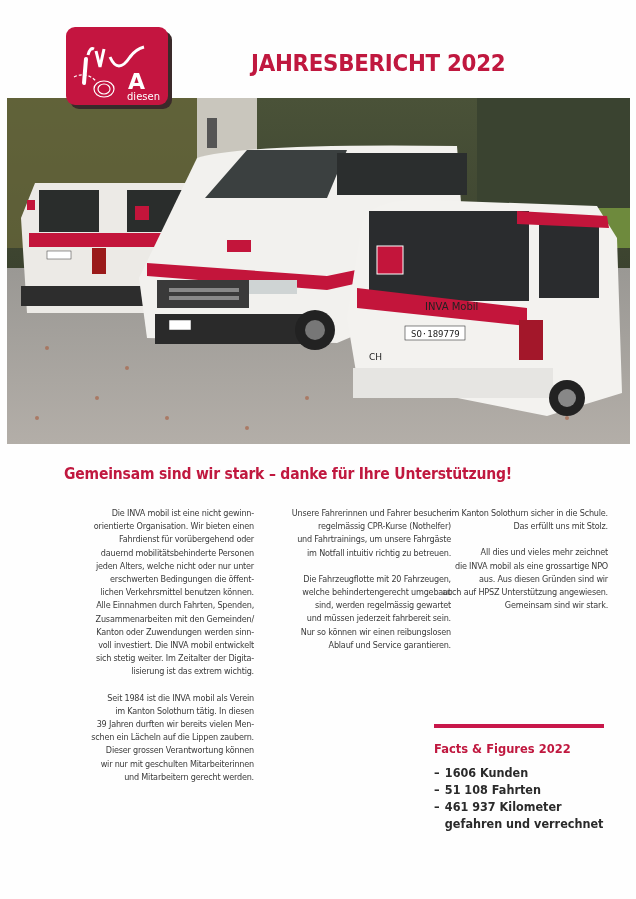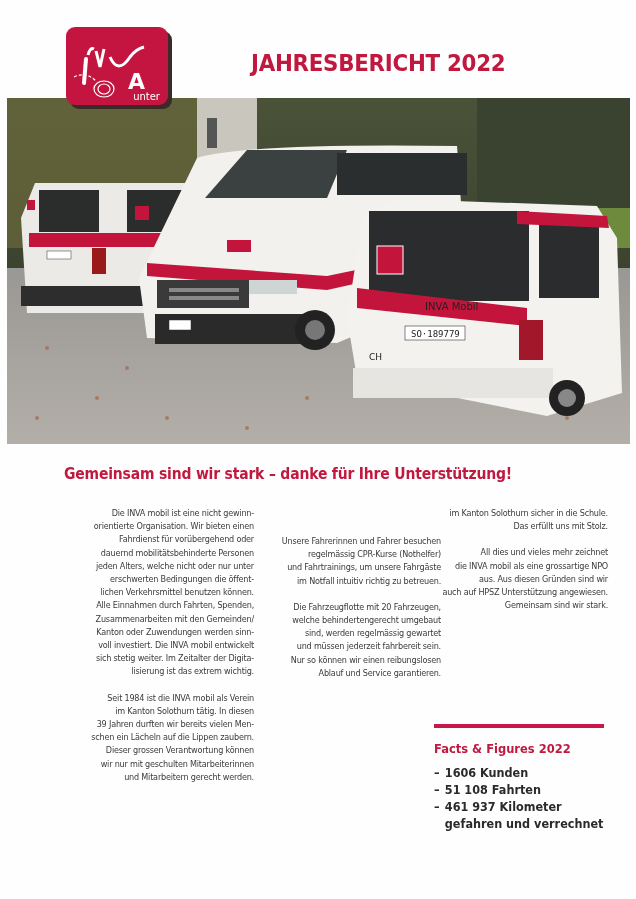--- a/index.html
+++ b/index.html
@@ -7,21 +7,21 @@
     .logo { position:absolute; left:66px; top:27px; width:102px; height:78px; border-radius:9px; background:#c41540; box-shadow:4px 4px 0 #3a2a2a; z-index:5; overflow:hidden; }
     .logo svg { position:absolute; left:0; top:0; }
     .logo .mobil { position:absolute; right:8px; bottom:3px; color:#fff; font-size:10px; font-family:"DejaVu Sans", sans-serif; }
     .title { position:absolute; left:251px; top:50px; font-family:"DejaVu Sans", sans-serif; font-weight:bold; font-size:23px; color:#c0183f; letter-spacing:-0.3px; transform:scaleX(0.93); transform-origin:left; }
     .photo { position:absolute; left:7px; top:98px; width:623px; height:346px; overflow:hidden; background:#555; }
     .photo svg { display:block; }
     .headline { position:absolute; left:64px; top:465px; font-family:"DejaVu Sans", sans-serif; font-weight:bold; font-size:15.5px; color:#c0183f; white-space:nowrap; transform:scaleX(0.9); transform-origin:left; letter-spacing:-0.2px; }
     .col { position:absolute; top:507px; width:190px; font-family:"DejaVu Sans", sans-serif; font-size:8.1px; line-height:13.2px; color:#3a3a3a; letter-spacing:-0.2px;text-align:right; }
     .col p { margin:0 0 13px 0; white-space:pre-line; }
     .col1 { left:64px; }
-    .col2 { left:251px;margin-top:28px; }
+    .col2 { left:261px; }
     .col3 { left:418px; }
     .facts-bar { position:absolute; left:434px; top:724px; width:170px; height:4px; background:#c8174a; }
     .facts-title { position:absolute; left:434px; top:741px; font-family:"DejaVu Sans", sans-serif; font-weight:bold; font-size:12.5px; color:#c0183f; transform:scaleX(0.92); transform-origin:left; white-space:nowrap; }
     .facts-list { position:absolute; left:434px; top:764px; font-family:"DejaVu Sans", sans-serif; font-weight:bold; font-size:12.5px; line-height:17px; color:#2a2a2a; transform:scaleX(0.9); transform-origin:left; white-space:nowrap; }
     .facts-list div { display:flex; }
     .facts-list .dash { width:12px; }
   </style>
 </head>
 <body>
 
@@ -29,21 +29,21 @@
   <svg width="102" height="78" viewBox="0 0 102 78">
     <path d="M22 28 q2 -8 6 -6" stroke="#fff" stroke-width="3" fill="none"></path>
     <path d="M20 32 L18 56" stroke="#fff" stroke-width="4" fill="none" stroke-linecap="round"></path>
     <path d="M30 24 L34 40 L38 22" stroke="#fff" stroke-width="3" fill="none"></path>
     <path d="M44 30 q8 18 20 0 q6 -8 14 -10" stroke="#fff" stroke-width="3" fill="none"></path>
     <ellipse cx="38" cy="62" rx="10" ry="8" stroke="#fff" stroke-width="1.2" fill="none"></ellipse>
     <ellipse cx="38" cy="62" rx="6" ry="5" stroke="#fff" stroke-width="1.2" fill="none"></ellipse>
     <path d="M8 50 q12 -6 22 4" stroke="#fff" stroke-width="1.2" fill="none" stroke-dasharray="3 2"></path>
     <text x="62" y="62" fill="#fff" font-size="22" font-weight="bold" font-family="DejaVu Sans, sans-serif">A</text>
   </svg>
-  <span class="mobil">unter</span>
+  <span class="mobil">diesen</span>
 </div>
 
 <div class="title">JAHRESBERICHT 2022</div>
 
 <div class="photo">
   <svg width="623" height="346" viewBox="0 0 623 346">
     <defs>
       <linearGradient id="sky" x1="0" y1="0" x2="0" y2="1">
         <stop offset="0" stop-color="#4a5238"></stop>
         <stop offset="1" stop-color="#2d3326"></stop>

